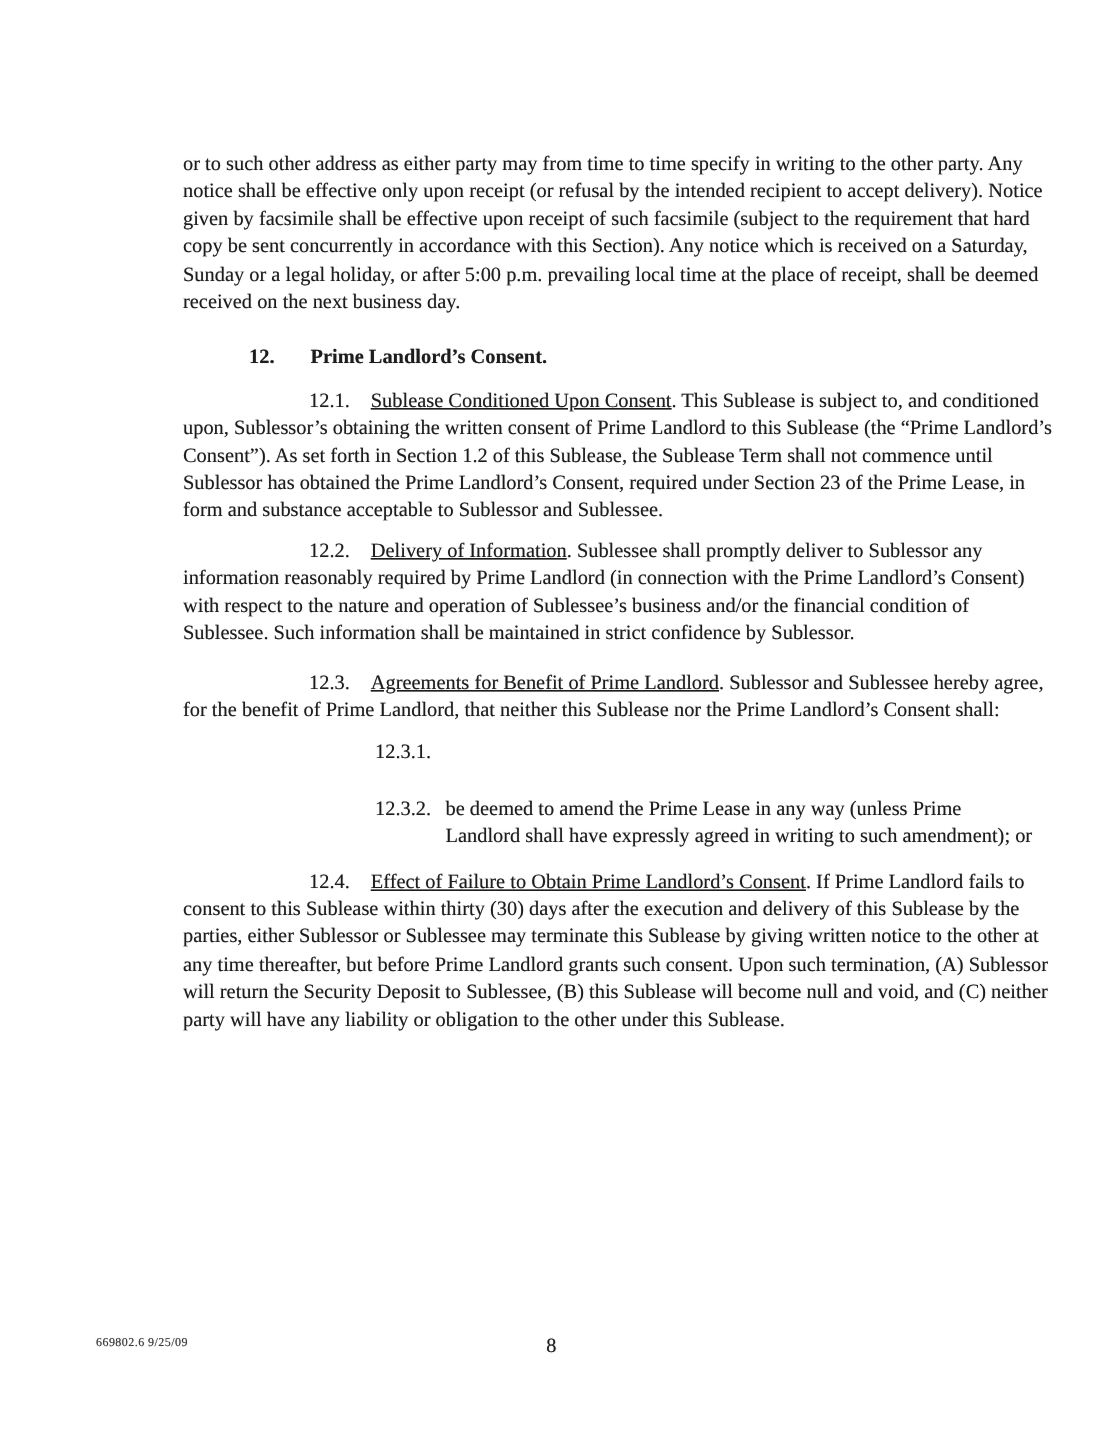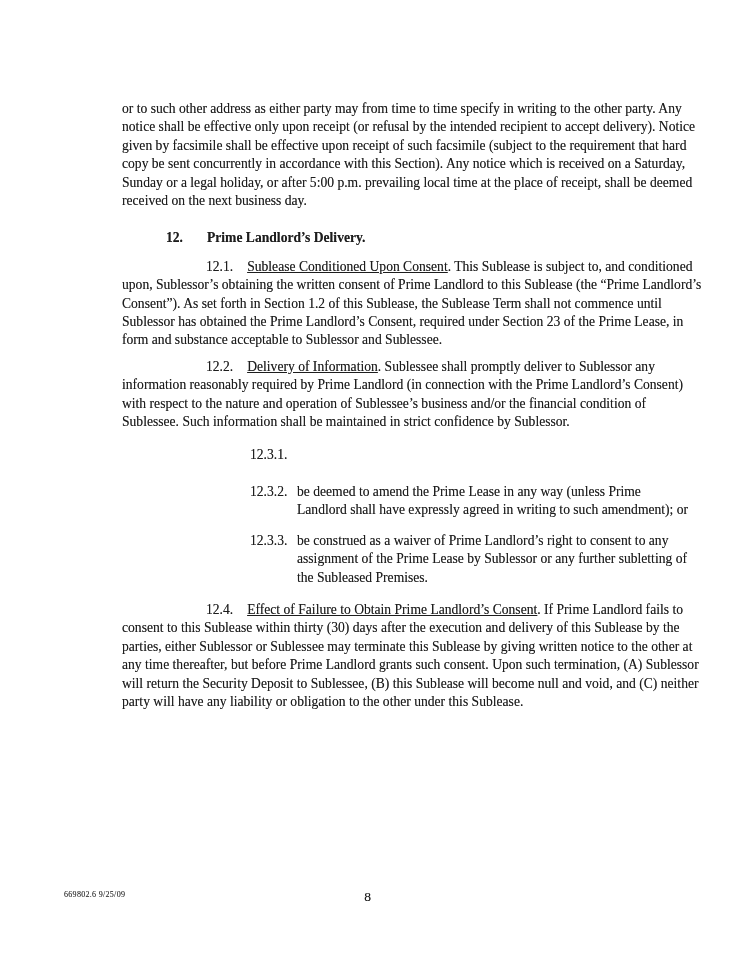--- a/index.html
+++ b/index.html
@@ -56,40 +56,37 @@
   }
 </style>
 </head>
 <body>
 
 <div class="page">
   <div class="content">
 
     <p class="mb19">or to such other address as either party may from time to time specify in writing to the other party.  Any notice shall be effective only upon receipt (or refusal by the intended recipient to accept delivery).  Notice given by facsimile shall be effective upon receipt of such facsimile (subject to the requirement that hard copy be sent concurrently in accordance with this Section). Any notice which is received on a Saturday, Sunday or a legal holiday, or after 5:00 p.m. prevailing local time at the place of receipt, shall be deemed received on the next business day.</p>
 
-    <p class="sec-heading mb10"><span>12.</span><span class="heading-gap"></span><span>Prime Landlord’s Delivery.</span></p>
+    <p class="sec-heading mb10"><span>12.</span><span class="heading-gap"></span><span>Prime Landlord’s Consent.</span></p>
 
     <p class="sub mb8"><span>12.1.</span><span class="num-gap"></span><span class="u-title">Sublease Conditioned Upon Consent</span><span>.  This Sublease is subject to, and conditioned upon, Sublessor’s obtaining the written consent of Prime Landlord to this Sublease (the “Prime Landlord’s Consent”).  As set forth in Section 1.2 of this Sublease, the Sublease Term shall not commence until Sublessor has obtained the Prime Landlord’s Consent, required under Section 23 of the Prime Lease, in form and substance acceptable to Sublessor and Sublessee.</span></p>
 
     <p class="sub mb14"><span>12.2.</span><span class="num-gap"></span><span class="u-title">Delivery of Information</span><span>.  Sublessee shall promptly deliver to Sublessor any information reasonably required by Prime Landlord (in connection with the Prime Landlord’s Consent) with respect to the nature and operation of Sublessee’s business and/or the financial condition of Sublessee.  Such information shall be maintained in strict confidence by Sublessor.</span></p>
 
+    <p class="sub mb10"><span>12.3.</span><span class="num-gap"></span><span class="u-title">Agreements for Benefit of Prime Landlord</span><span>.  Sublessor and Sublessee hereby agree, for the benefit of Prime Landlord, that neither this Sublease nor the Prime Landlord’s Consent shall:</span></p>
 
     <div class="list-item mb19">
       <span class="item-num">12.3.1.</span>
     </div>
 
     <div class="list-item mb12">
       <span class="item-num">12.3.2.</span>
       <span class="item-text">be deemed to amend the Prime Lease in any way (unless Prime Landlord shall have expressly agreed in writing to such amendment); or</span>
     </div>
 
-    <div class="list-item mb14">
-      <span class="item-num">12.3.3.</span>
-      <span class="item-text">be construed as a waiver of Prime Landlord’s right to consent to any assignment of the Prime Lease by Sublessor or any further subletting of the Subleased Premises.</span>
-    </div>
 
     <p class="sub"><span>12.4.</span><span class="num-gap"></span><span class="u-title">Effect of Failure to Obtain Prime Landlord’s Consent</span><span>.  If Prime Landlord fails to consent to this Sublease within thirty (30) days after the execution and delivery of this Sublease by the parties, either Sublessor or Sublessee may terminate this Sublease by giving written notice  to the other at any time thereafter, but before Prime Landlord grants such consent. Upon such termination, (A) Sublessor will return the Security Deposit to Sublessee, (B) this Sublease will become null and void, and (C) neither party will have any liability or obligation to the other under this Sublease.</span></p>
 
   </div>
 
   <div class="footer-docnum">669802.6 9/25/09</div>
   <div class="footer-page">8</div>
 </div>
 
 </body></html>

